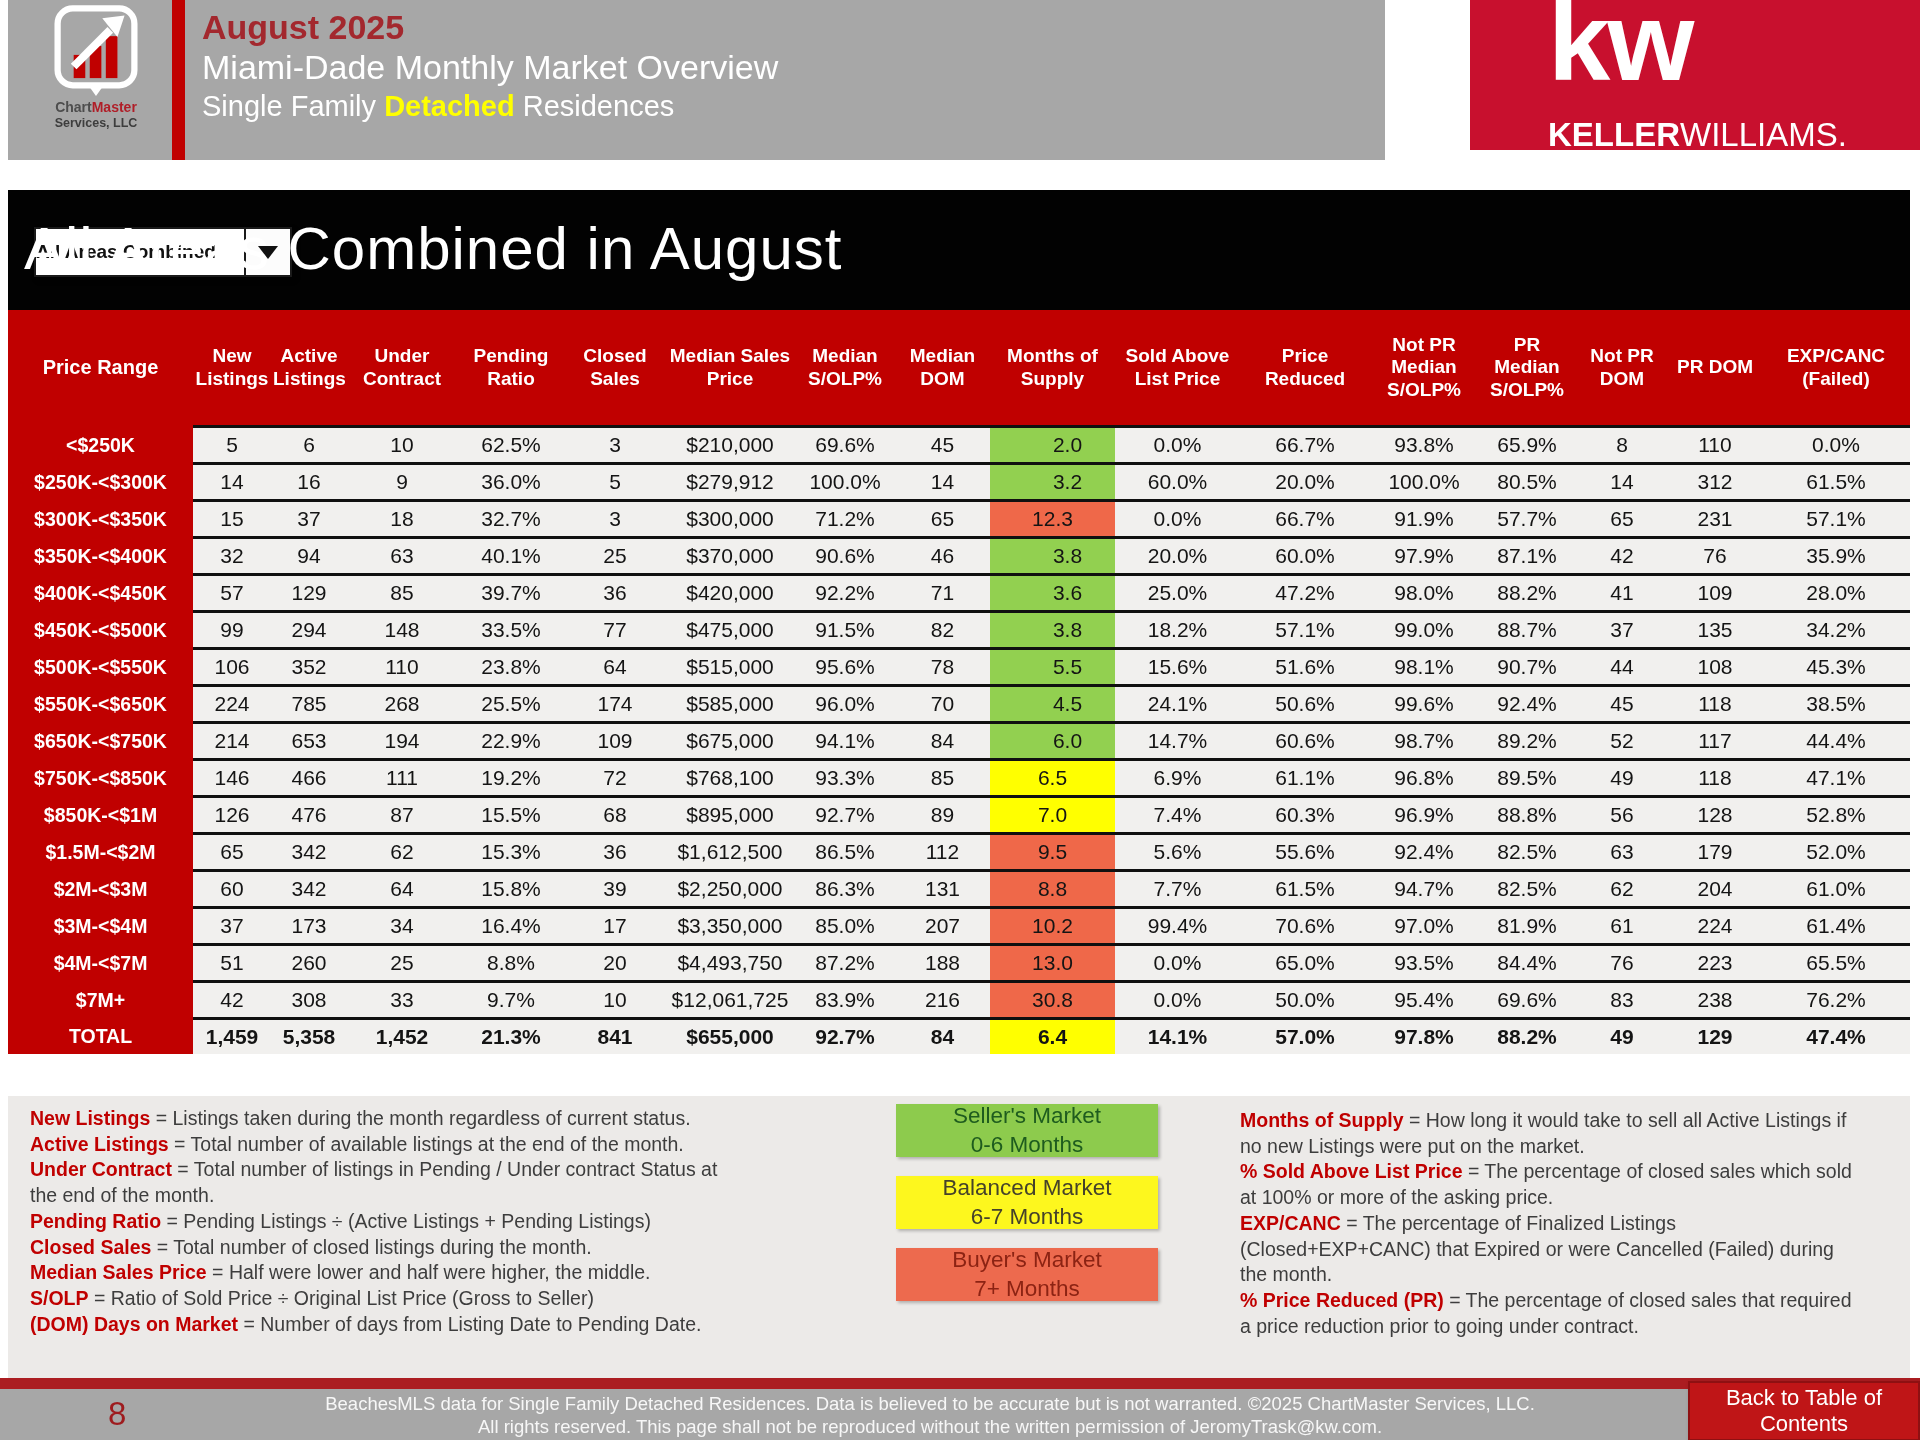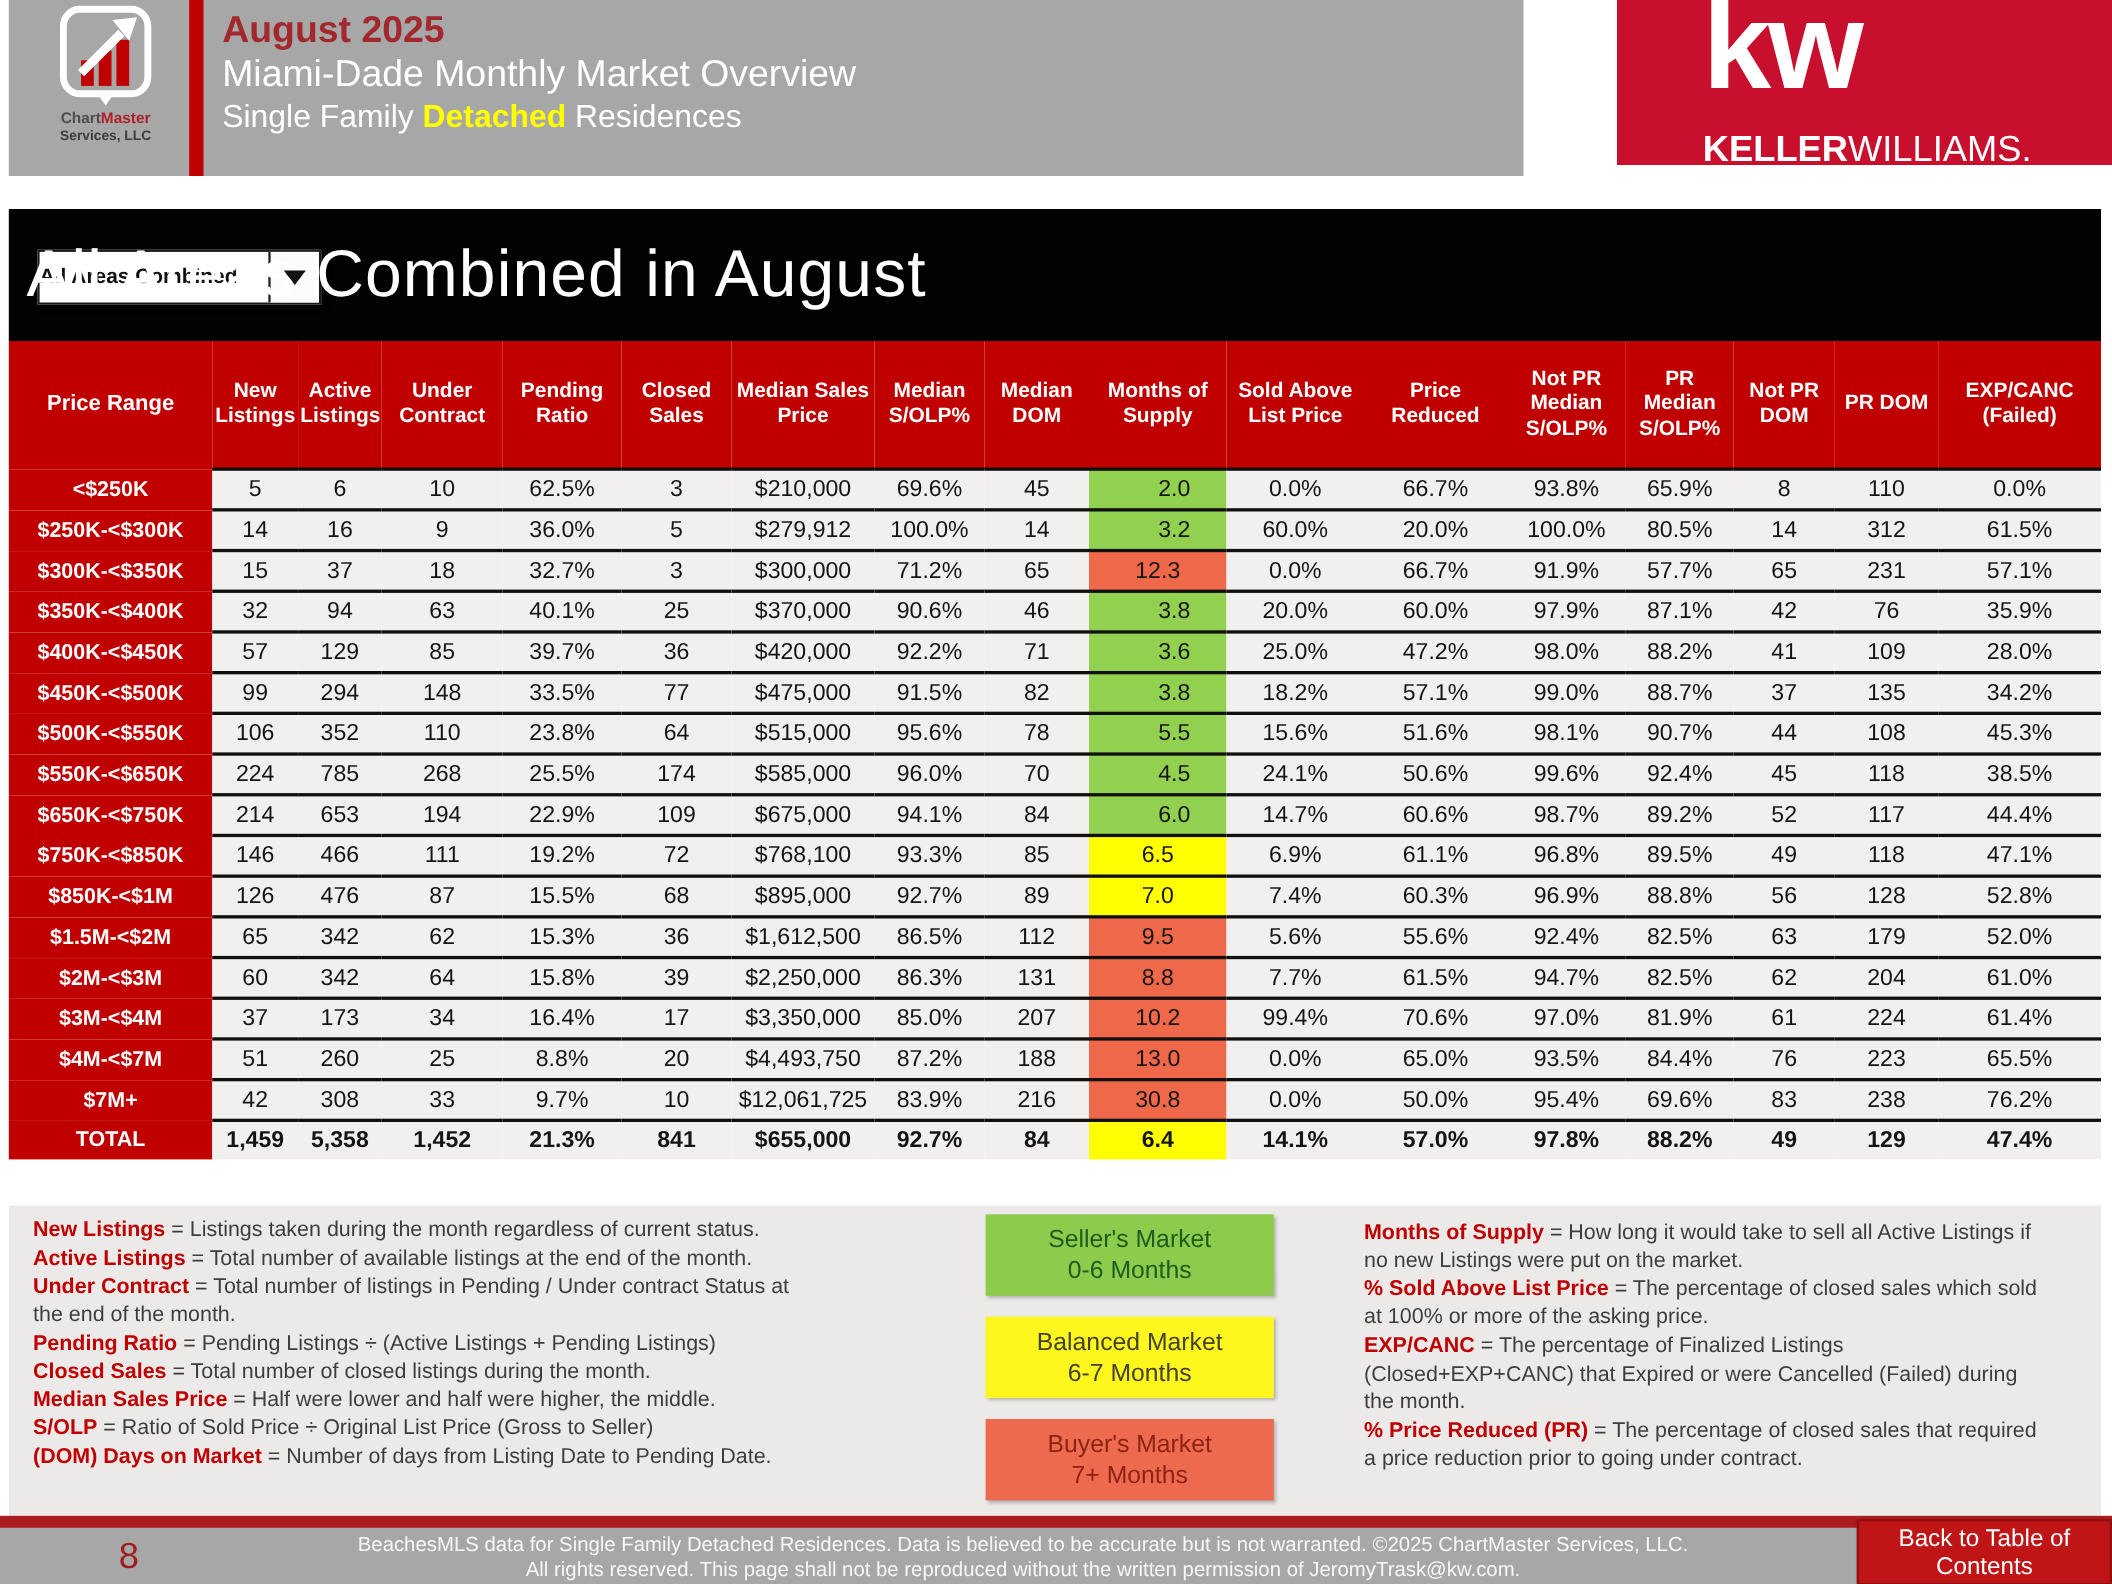--- a/index.html
+++ b/index.html
@@ -50,21 +50,21 @@
   td.supply.green{background:#92d050;padding-left:30px;}
   td.supply.yellow{background:#ffff00;}
   td.supply.red{background:#ef6849;}
 
   
   .legend-area{position:absolute;left:8px;top:1096px;width:1902px;height:282px;background:#eceae8;}
   .legend-left{position:absolute;left:22px;top:10px;width:700px;font-size:19.5px;color:#3d3d3d;line-height:1.32;}
   .legend-right{position:absolute;left:1232px;top:12px;width:615px;font-size:19.5px;color:#3d3d3d;line-height:1.32;}
   .term{color:#c00000;font-weight:bold;}
   .market-boxes{position:absolute;left:888px;top:8px;width:262px;}
-  .market-box{height:74px;margin-bottom:19px;display:flex;flex-direction:column;justify-content:center;
+  .market-box{height:53px;margin-bottom:19px;display:flex;flex-direction:column;justify-content:center;
               text-align:center;font-size:22.5px;line-height:1.25;box-shadow:2px 2px 3px rgba(0,0,0,.25);}
   .mb-green{background:#8dcb4d;color:#1e5c1e;}
   .mb-yellow{background:#fdf71e;color:#45422a;}
   .mb-red{background:#ed6a4e;color:#8c2313;}
 
   
   .footer-line{position:absolute;left:0;top:1378px;width:1920px;height:11px;background:#ab1d21;}
   .footer{position:absolute;left:0;top:1389px;width:1920px;height:51px;background:#a7a7a7;color:#f7f7f7;}
   .page-num{position:absolute;left:108px;top:6px;color:#9e1b1e;font-size:33px;}
   .disclaimer{position:absolute;left:200px;right:260px;top:4px;text-align:center;font-size:18.5px;line-height:1.22;}

